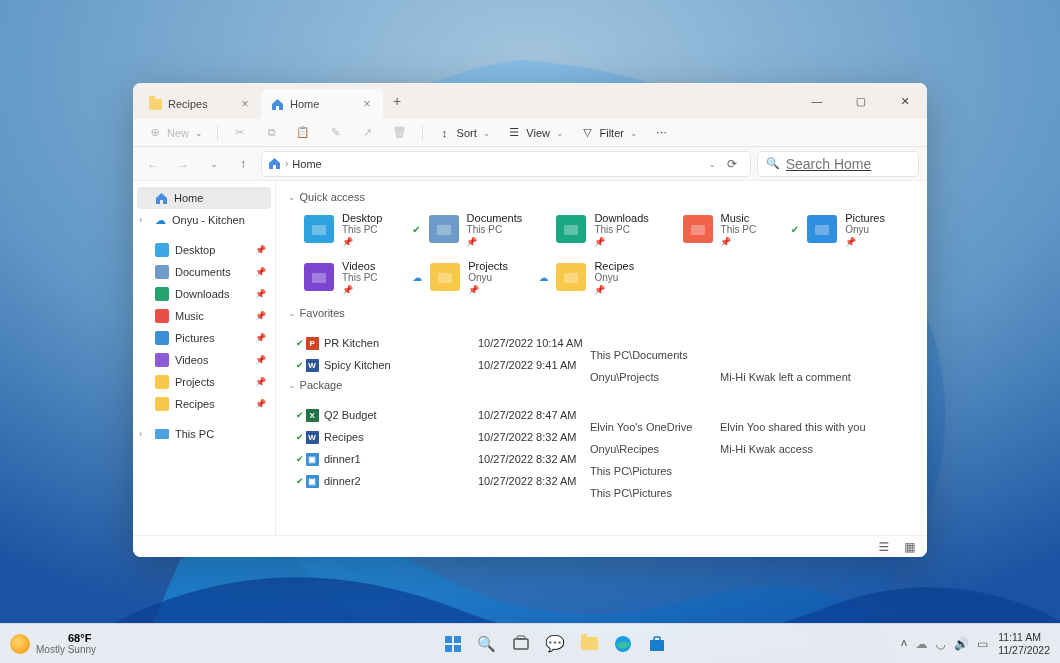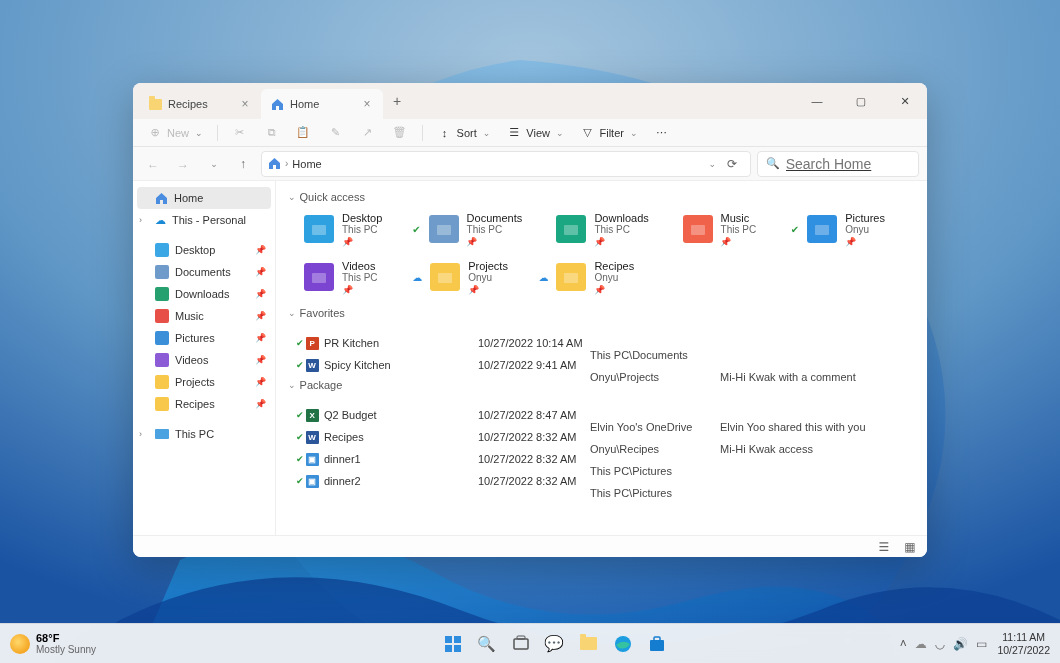--- a/index.html
+++ b/index.html
@@ -77,21 +77,21 @@
 .viewbtn { width:18px; height:16px; display:flex; align-items:center; justify-content:center; border:1px solid transparent; }
 
 
 .taskbar { position:absolute; left:0; right:0; bottom:0; height:40px; background:rgba(249,249,249,.92); border-top:1px solid rgba(0,0,0,.08); display:flex; align-items:center; padding:0 10px; font-size:11px; backdrop-filter: blur(8px);}
 .tb-left { display:flex; align-items:center; gap:6px; width:200px;}
 .weather-ic { width:20px; height:20px; border-radius:50%; background: radial-gradient(circle at 40% 40%, #ffd86b, #f5a623 70%);}
 .tb-center { flex:1; display:flex; justify-content:center; gap:4px;}
 .tb-center .tbico { width:30px; height:30px; border-radius:4px; display:flex; align-items:center; justify-content:center; }
 .tb-right { display:flex; align-items:center; gap:10px; }
 .tray { display:flex; align-items:center; gap:8px; color:#555; font-size:12px;}
-.clock { text-align:center; font-size:10.5px; line-height:1.2; color:#333;}
+.clock { text-align:left; font-size:10.5px; line-height:1.2; color:#333;}
 
 
 .folder { width:13px; height:11px; background:#f8d472; border-radius:1px; position:relative; display:inline-block;}
 .folder::before{content:'';position:absolute;top:-3px;left:0;width:6px;height:3px;background:#f8d472;border-radius:1px 1px 0 0;}
 
 svg { display:block; }
 </style>
 </head>
 <body>
 
@@ -219,21 +219,21 @@
       <div class="sb-item active">
         <span class="expander"></span>
         <svg width="13" height="13">
             <path d="M6.5 1 L12 6 V12 H8 V8 H5 V12 H1 V6 Z" fill="#4a8de0"></path>
           </svg>
         <span>Home</span>
       </div>
       <div class="sb-item">
         <span class="expander">›</span>
         <span style="color:#1b8ad6;">☁</span>
-        <span>This - Personal</span>
+        <span>Onyu - Kitchen</span>
       </div>
 
       <div class="sb-group" id="sb-quick">
           <div class="sb-item">
             <span class="expander"></span>
             <span class="sb-ic" style="background:#3ba7e4;"></span>
             <span>Desktop</span>
             <span class="pin">📌</span>
           </div>
           <div class="sb-item">
@@ -417,21 +417,21 @@
             <span class="light"></span>
           </div>
           <div class="frow">
             <span class="fic">
               <span style="color:#2e9a3f;font-size:9px;">✔</span>
               <span style="display:inline-flex;width:13px;height:13px;background:#2b579a;color:#fff;font-size:8px;font-weight:bold;align-items:center;justify-content:center;border-radius:1px;">W</span>
             </span>
             <span class="name">Spicy Kitchen</span>
             <span class="meta">10/27/2022 9:41 AM</span>
             <span class="light">Onyu\Projects</span>
-            <span class="light">Mi-Hi Kwak with a comment</span>
+            <span class="light">Mi-Hi Kwak left a comment</span>
           </div>
         </div>
 
       <div class="section-hd" style="margin-top:10px;">
         <span class="chev">⌄</span>
         <span>Package</span>
       </div>
       <div class="rowlist" id="recent-list">
           <div class="frow">
             <span class="fic">
@@ -480,21 +480,21 @@
   <div class="statusbar">
     <div class="viewbtn">☰</div>
     <div class="viewbtn">▦</div>
   </div>
 </div>
 
 <div class="taskbar">
   <div class="tb-left">
     <div class="weather-ic"></div>
     <div>
-      <div style="font-weight:600;">68°F</div>
+      <div style="font-weight:600;margin-left:32px;">68°F</div>
       <div style="font-size:10px;color:#666;">Mostly Sunny</div>
     </div>
   </div>
   <div class="tb-center">
     <div class="tbico">
       <svg width="18" height="18" viewBox="0 0 18 18">
           <rect x="1" y="1" width="7" height="7" fill="#2f8de0"></rect>
           <rect x="10" y="1" width="7" height="7" fill="#2f8de0"></rect>
           <rect x="1" y="10" width="7" height="7" fill="#2f8de0"></rect>
           <rect x="10" y="10" width="7" height="7" fill="#2f8de0"></rect>
@@ -531,16 +531,16 @@
   <div class="tb-right">
     <div class="tray">
       <span>˄</span>
       <span style="color:#888;">☁</span>
       <span>◡</span>
       <span>🔊</span>
       <span>▭</span>
     </div>
     <div class="clock">
       <div>11:11 AM</div>
-      <div>10/27/2022</div>
+      <div>11/27/2022</div>
     </div>
   </div>
 </div>
 
 </body></html>

